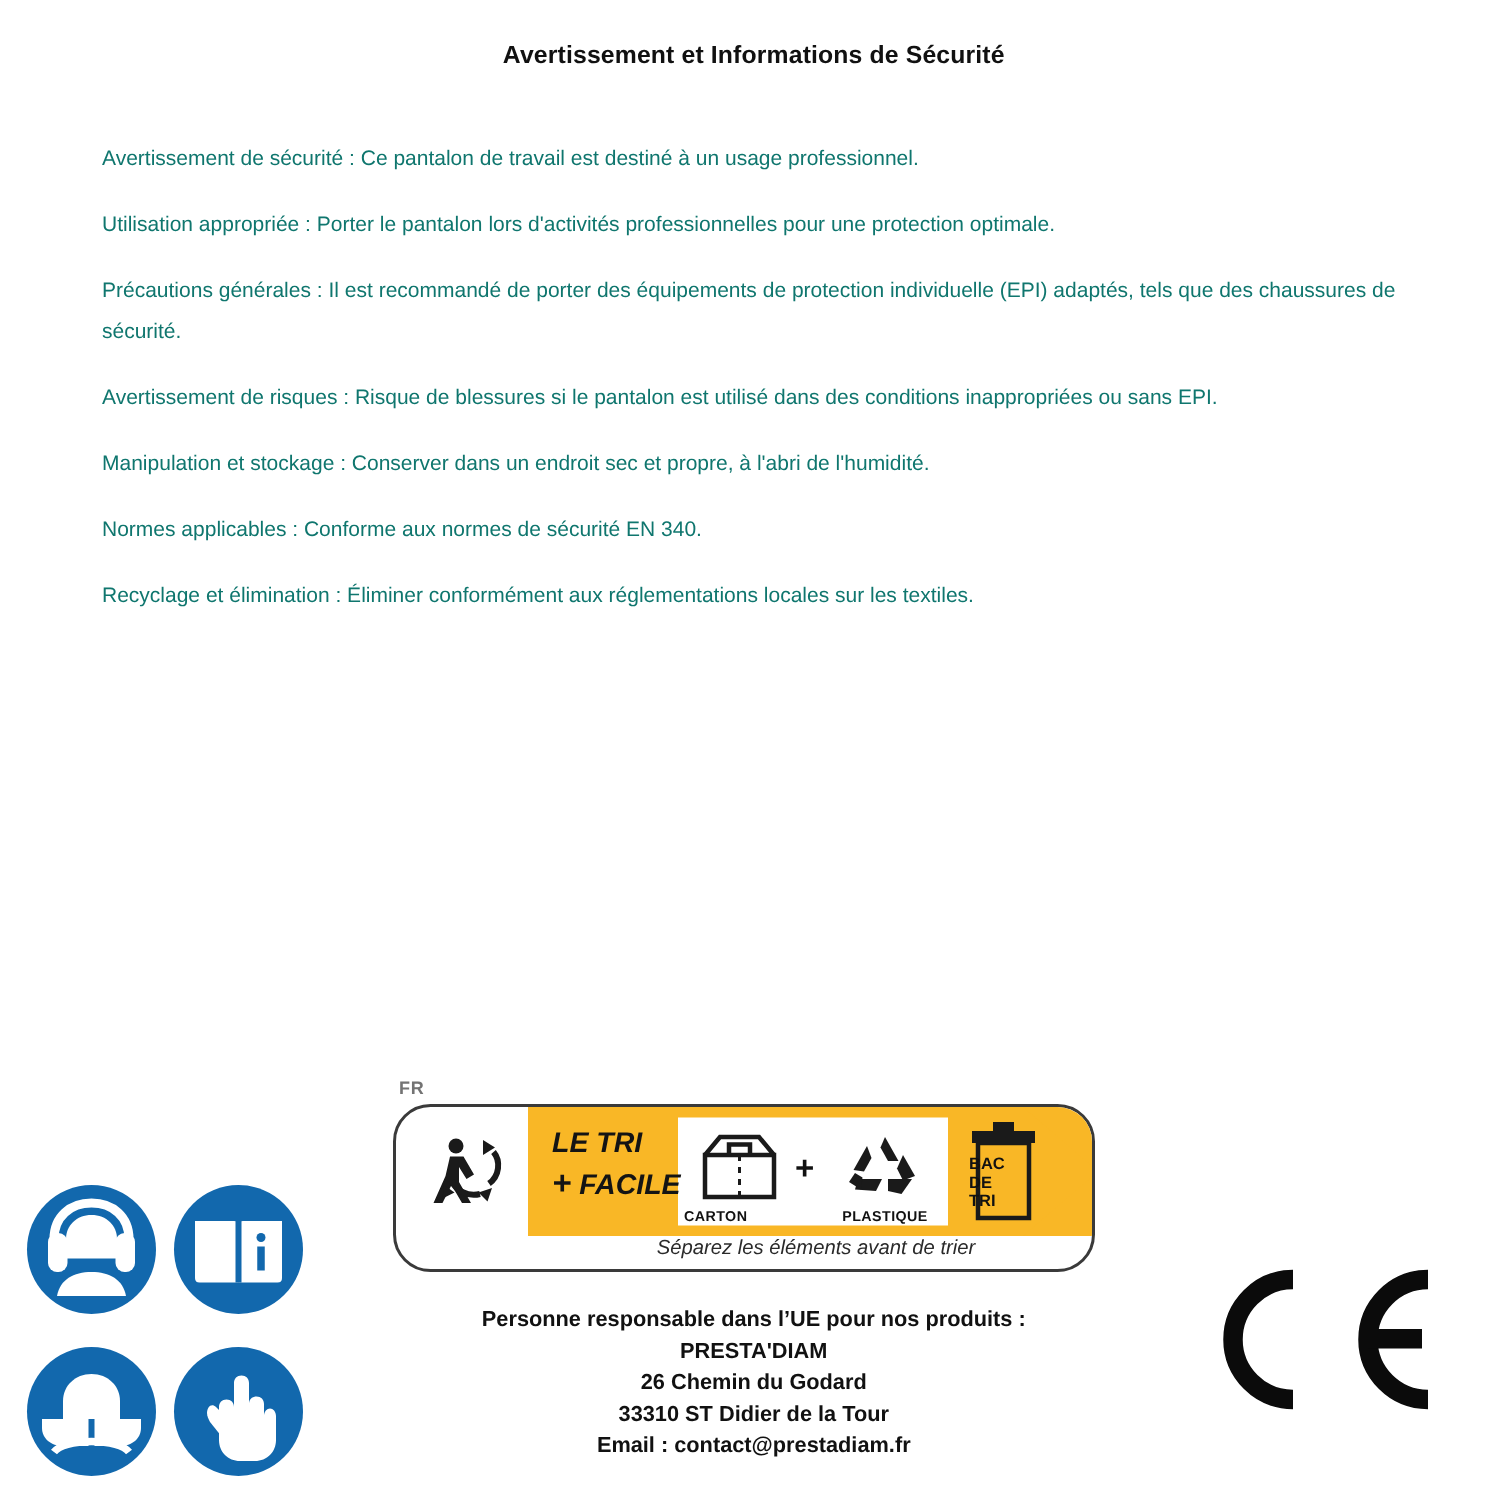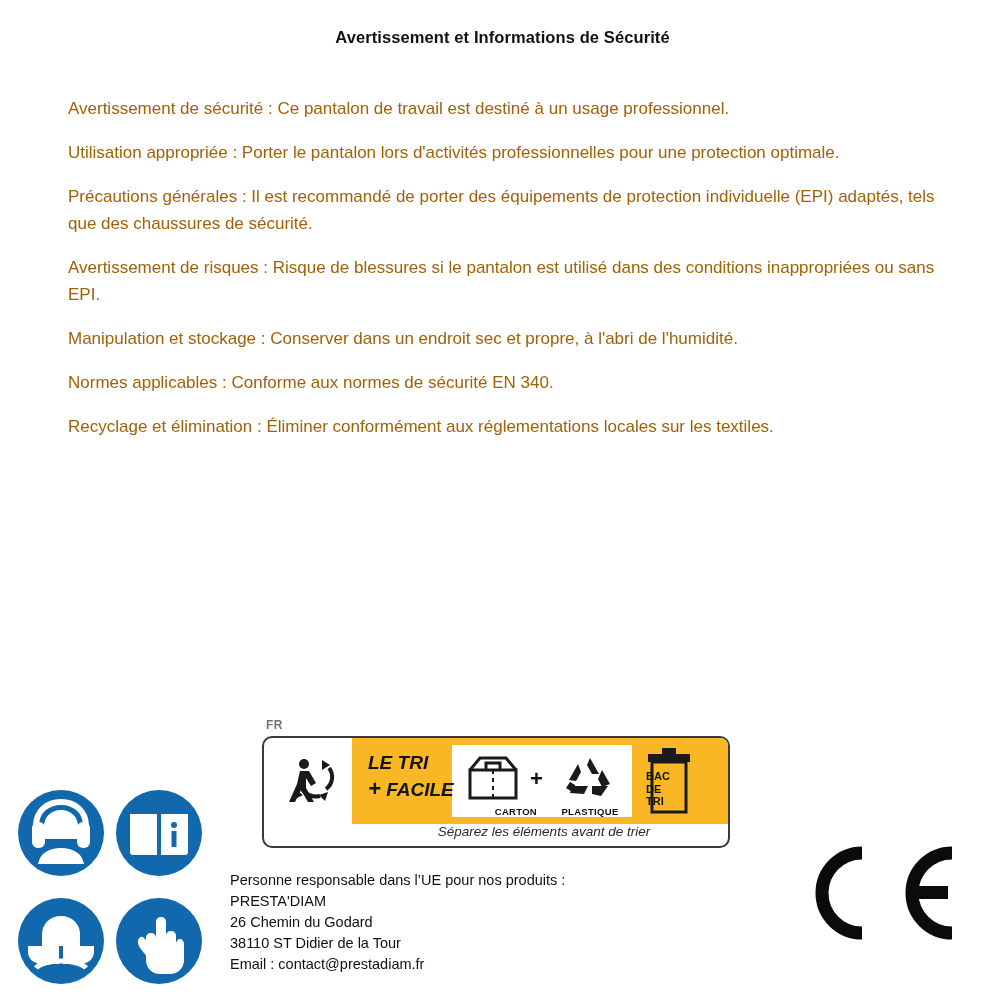--- a/index.html
+++ b/index.html
@@ -31,23 +31,23 @@
     color: #111111;
     letter-spacing: 0.1px;
   }
   .paragraphs {
     position: absolute;
     top: 78px;
     left: 68px;
     width: 868px;
   }
   .para {
-    font-size: 17px;
+    font-size: 14px;
     line-height: 27px;
-    color: #a16207;
+    color: #0f766e;
     margin-bottom: 17px;
   }
   .para:last-child { margin-bottom: 12px; }
 
   
   .pictos {
     position: absolute;
     left: 18px;
     top: 790px;
     width: 210px;
@@ -83,21 +83,21 @@
     color: #737373;
     letter-spacing: 0.5px;
   }
   .triman .label-box {
     position: absolute;
     left: 0;
     top: 18px;
     width: 468px;
     height: 112px;
     border: 2px solid #3a3a3a;
-    border-radius: 10px;
+    border-radius: 25px;
     background: #ffffff;
     overflow: hidden;
     box-sizing: border-box;
   }
   .triman .yellow {
     position: absolute;
     left: 90px;
     top: 0px;
     width: 378px;
     height: 86px;
@@ -131,21 +131,21 @@
   .triman .letri .plus {
     font-size: 22px;
   }
   .triman .carton-lbl, .triman .plastique-lbl {
     position: absolute;
     font-size: 9.5px;
     font-weight: bold;
     color: #111;
     letter-spacing: 0.3px;
   }
-  .triman .carton-lbl { left: 209px; top: 68px; width: 64px; text-align: right; }
+  .triman .carton-lbl { left: 192px; top: 68px; width: 64px; text-align: left; }
   .triman .plastique-lbl { left: 290px; top: 68px; width: 72px; text-align: center; }
   .triman .plus-sign {
     position: absolute;
     left: 266px;
     top: 28px;
     font-size: 22px;
     font-weight: bold;
     color: #111;
   }
   .triman .bac {
@@ -170,23 +170,23 @@
     font-style: italic;
     color: #2a2a2a;
   }
 
   
   .address {
     position: absolute;
     left: 230px;
     top: 870px;
     width: 545px;
-    text-align: left;
+    text-align: center;
     font-size: 14.5px;
-    font-weight: normal;
+    font-weight: bold;
     line-height: 21px;
     color: #111111;
   }
   .address .line { display: block; }
 
   
   .ce-mark {
     position: absolute;
     left: 800px;
     top: 843px;
@@ -315,21 +315,21 @@
       </div>
 
       <div class="footer-txt">Séparez les éléments avant de trier</div>
     </div>
   </div>
 
   <div class="address">
     <span class="line">Personne responsable dans l’UE pour nos produits :</span>
     <span class="line">PRESTA'DIAM</span>
     <span class="line">26 Chemin du Godard</span>
-    <span class="line">38110 ST Didier de la Tour</span>
+    <span class="line">33310 ST Didier de la Tour</span>
     <span class="line">Email : contact@prestadiam.fr</span>
   </div>
 
   <div class="ce-mark">
     <svg width="160" height="100" viewBox="0 0 160 100">
       <path d="M62 10a40 40 0 1 0 0 80" fill="none" stroke="#0b0b0b" stroke-width="13"></path>
       <path d="M152 10a40 40 0 1 0 0 80" fill="none" stroke="#0b0b0b" stroke-width="13"></path>
       <rect x="112" y="43" width="36" height="13" fill="#0b0b0b"></rect>
     </svg>
   </div>

